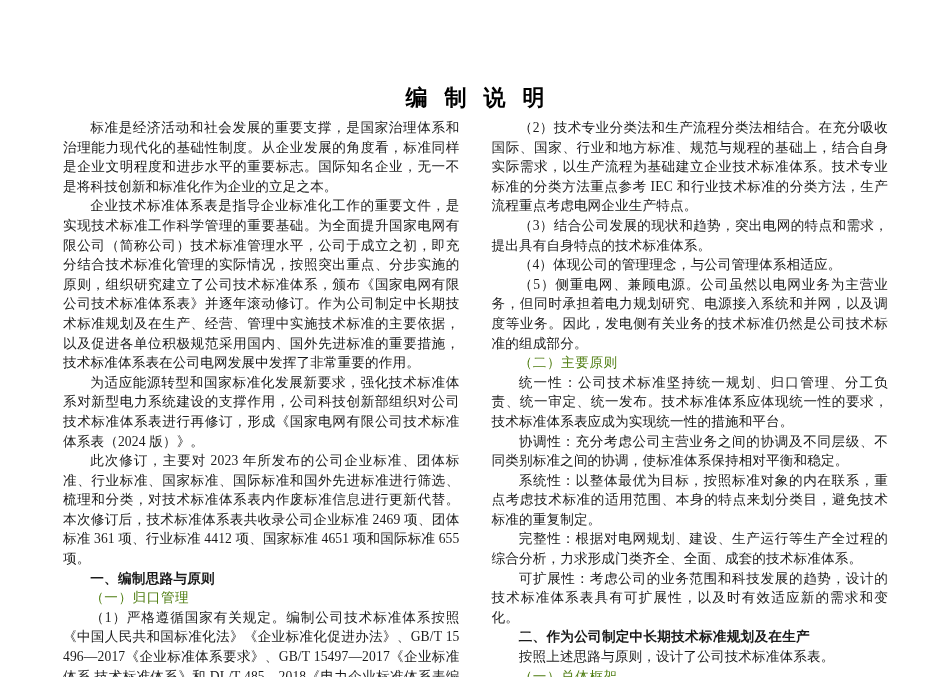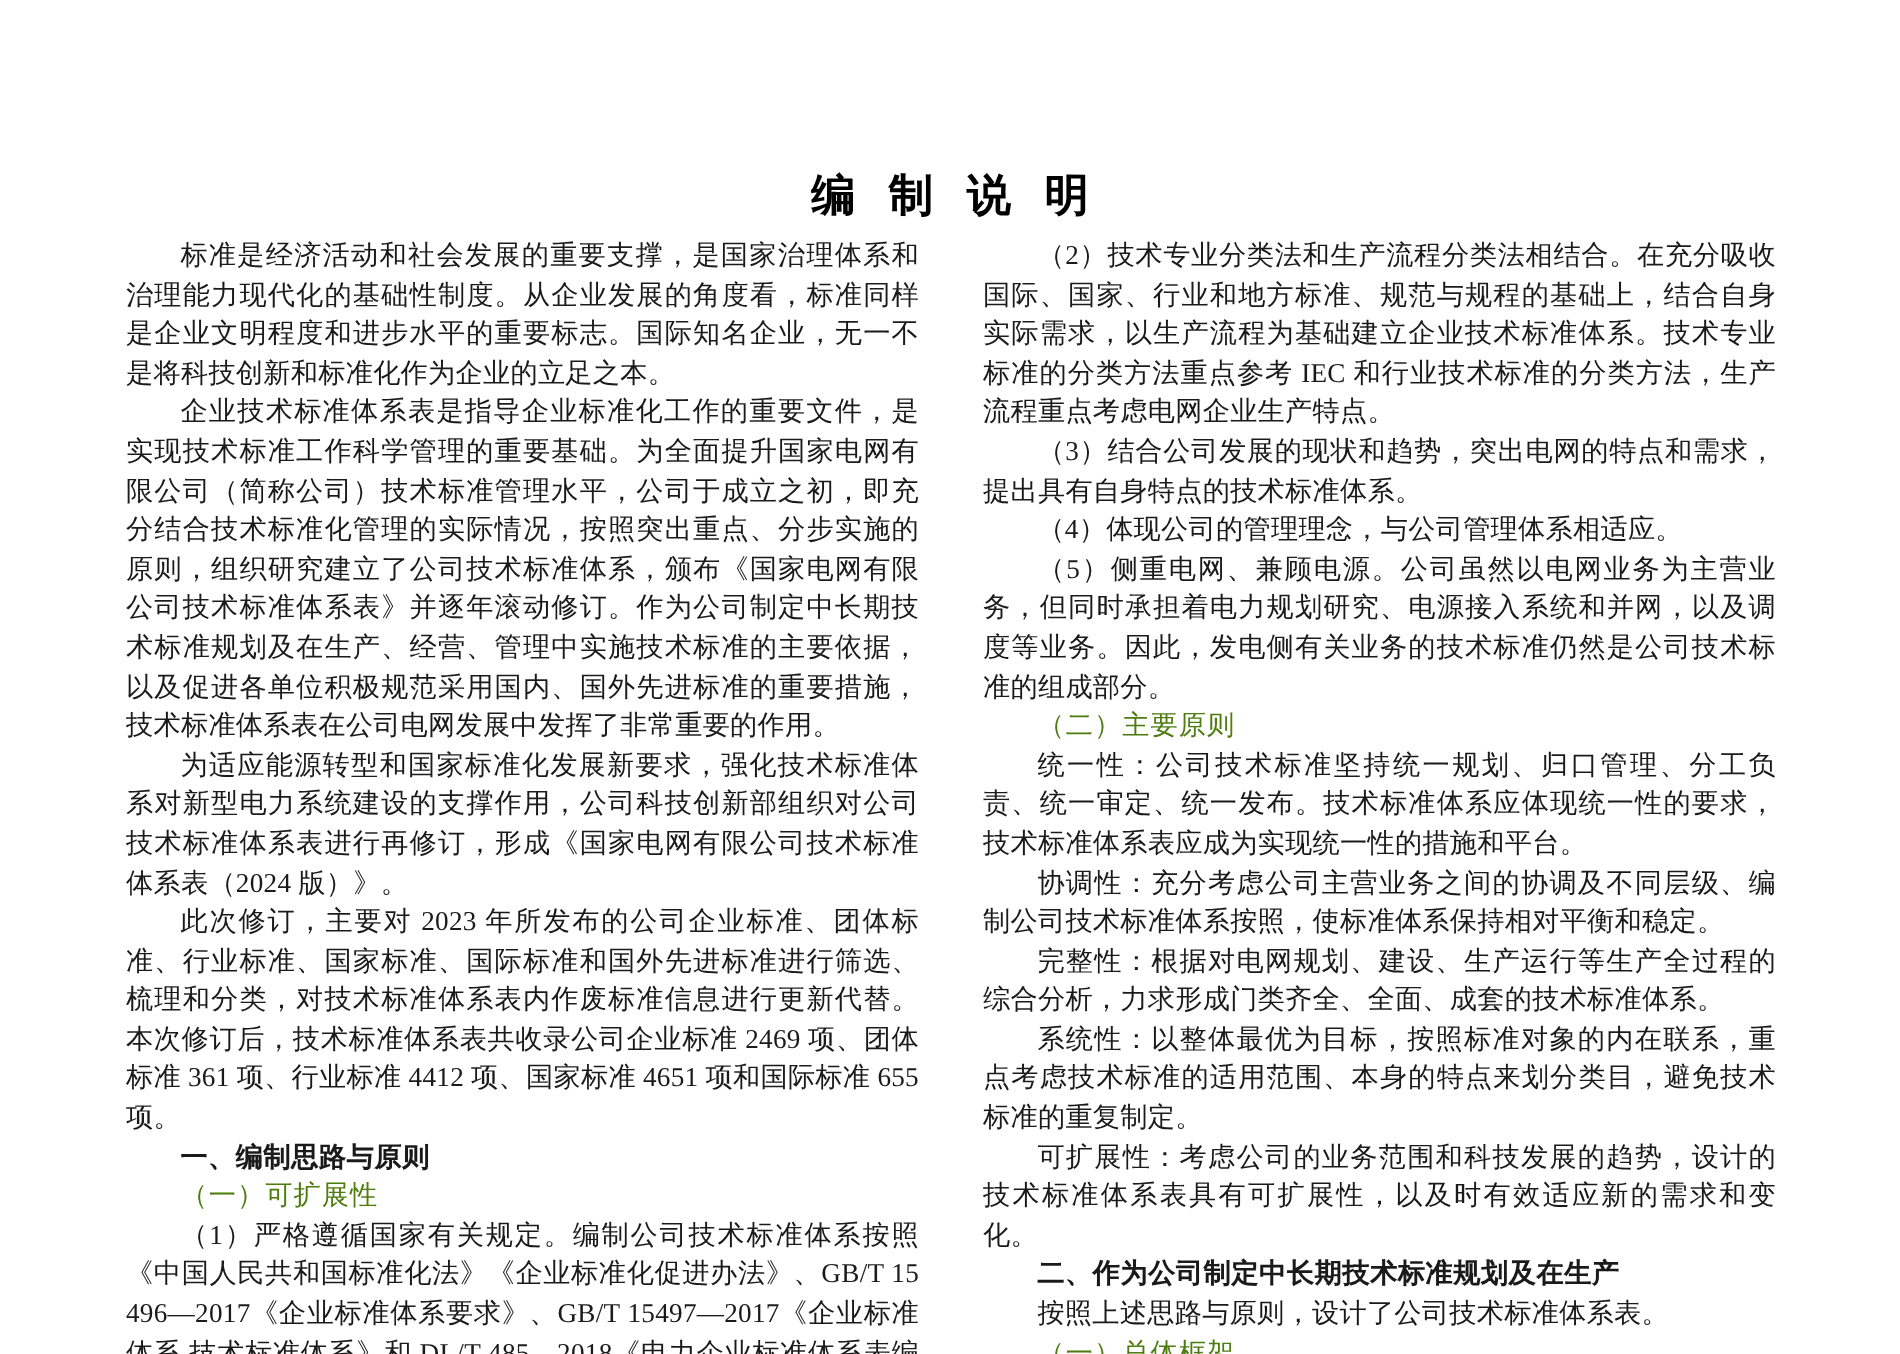--- a/index.html
+++ b/index.html
@@ -81,34 +81,34 @@
   <h1 class="page-title">编  制  说  明</h1>
 
   <div class="columns">
 
     <div class="col">
       <p class="ind">标准是经济活动和社会发展的重要支撑，是国家治理体系和治理能力现代化的基础性制度。从企业发展的角度看，标准同样是企业文明程度和进步水平的重要标志。国际知名企业，无一不是将科技创新和标准化作为企业的立足之本。</p>
       <p class="ind">企业技术标准体系表是指导企业标准化工作的重要文件，是实现技术标准工作科学管理的重要基础。为全面提升国家电网有限公司（简称公司）技术标准管理水平，公司于成立之初，即充分结合技术标准化管理的实际情况，按照突出重点、分步实施的原则，组织研究建立了公司技术标准体系，颁布《国家电网有限公司技术标准体系表》并逐年滚动修订。作为公司制定中长期技术标准规划及在生产、经营、管理中实施技术标准的主要依据，以及促进各单位积极规范采用国内、国外先进标准的重要措施，技术标准体系表在公司电网发展中发挥了非常重要的作用。</p>
       <p class="ind">为适应能源转型和国家标准化发展新要求，强化技术标准体系对新型电力系统建设的支撑作用，公司科技创新部组织对公司技术标准体系表进行再修订，形成《国家电网有限公司技术标准体系表（2024 版）》。</p>
       <p class="ind">此次修订，主要对 2023 年所发布的公司企业标准、团体标准、行业标准、国家标准、国际标准和国外先进标准进行筛选、梳理和分类，对技术标准体系表内作废标准信息进行更新代替。本次修订后，技术标准体系表共收录公司企业标准 2469 项、团体标准 361 项、行业标准 4412 项、国家标准 4651 项和国际标准 655 项。</p>
       <p class="head-num">一、编制思路与原则</p>
-      <p class="head-sub">（一）可扩展性</p>
+      <p class="head-sub">（一）归口管理</p>
       <p class="ind">（1）严格遵循国家有关规定。编制公司技术标准体系按照《中国人民共和国标准化法》《企业标准化促进办法》、GB/T 15496—2017《企业标准体系要求》、GB/T 15497—2017《企业标准体系  技术标准体系》和 DL/T 485—2018《电力企业标准体系表编制导则》等指导方针开展编制。业务相关强制性标准应全面纳入并严格执行。</p>
     </div>
 
     <div class="col">
       <p class="ind">（2）技术专业分类法和生产流程分类法相结合。在充分吸收国际、国家、行业和地方标准、规范与规程的基础上，结合自身实际需求，以生产流程为基础建立企业技术标准体系。技术专业标准的分类方法重点参考 IEC 和行业技术标准的分类方法，生产流程重点考虑电网企业生产特点。</p>
       <p class="ind">（3）结合公司发展的现状和趋势，突出电网的特点和需求，提出具有自身特点的技术标准体系。</p>
       <p class="ind">（4）体现公司的管理理念，与公司管理体系相适应。</p>
       <p class="ind">（5）侧重电网、兼顾电源。公司虽然以电网业务为主营业务，但同时承担着电力规划研究、电源接入系统和并网，以及调度等业务。因此，发电侧有关业务的技术标准仍然是公司技术标准的组成部分。</p>
       <p class="head-sub">（二）主要原则</p>
       <p class="ind">统一性：公司技术标准坚持统一规划、归口管理、分工负责、统一审定、统一发布。技术标准体系应体现统一性的要求，技术标准体系表应成为实现统一性的措施和平台。</p>
-      <p class="ind">协调性：充分考虑公司主营业务之间的协调及不同层级、编制公司技术标准体系按照，使标准体系保持相对平衡和稳定。</p>
+      <p class="ind">协调性：充分考虑公司主营业务之间的协调及不同层级、不同类别标准之间的协调，使标准体系保持相对平衡和稳定。</p>
+      <p class="ind">系统性：以整体最优为目标，按照标准对象的内在联系，重点考虑技术标准的适用范围、本身的特点来划分类目，避免技术标准的重复制定。</p>
       <p class="ind">完整性：根据对电网规划、建设、生产运行等生产全过程的综合分析，力求形成门类齐全、全面、成套的技术标准体系。</p>
-      <p class="ind">系统性：以整体最优为目标，按照标准对象的内在联系，重点考虑技术标准的适用范围、本身的特点来划分类目，避免技术标准的重复制定。</p>
       <p class="ind">可扩展性：考虑公司的业务范围和科技发展的趋势，设计的技术标准体系表具有可扩展性，以及时有效适应新的需求和变化。</p>
       <p class="head-num">二、作为公司制定中长期技术标准规划及在生产</p>
       <p class="ind">按照上述思路与原则，设计了公司技术标准体系表。</p>
       <p class="head-sub">（一）总体框架</p>
       <p class="ind">技术标准体系采用了分层结构。主要由两个层次组成（国家电网有限公司技术标准体系框图见图 1）。第一层是技术基础标准，第二层是以生产过程为排</p>
     </div>
 
   </div>
 </div>
 

